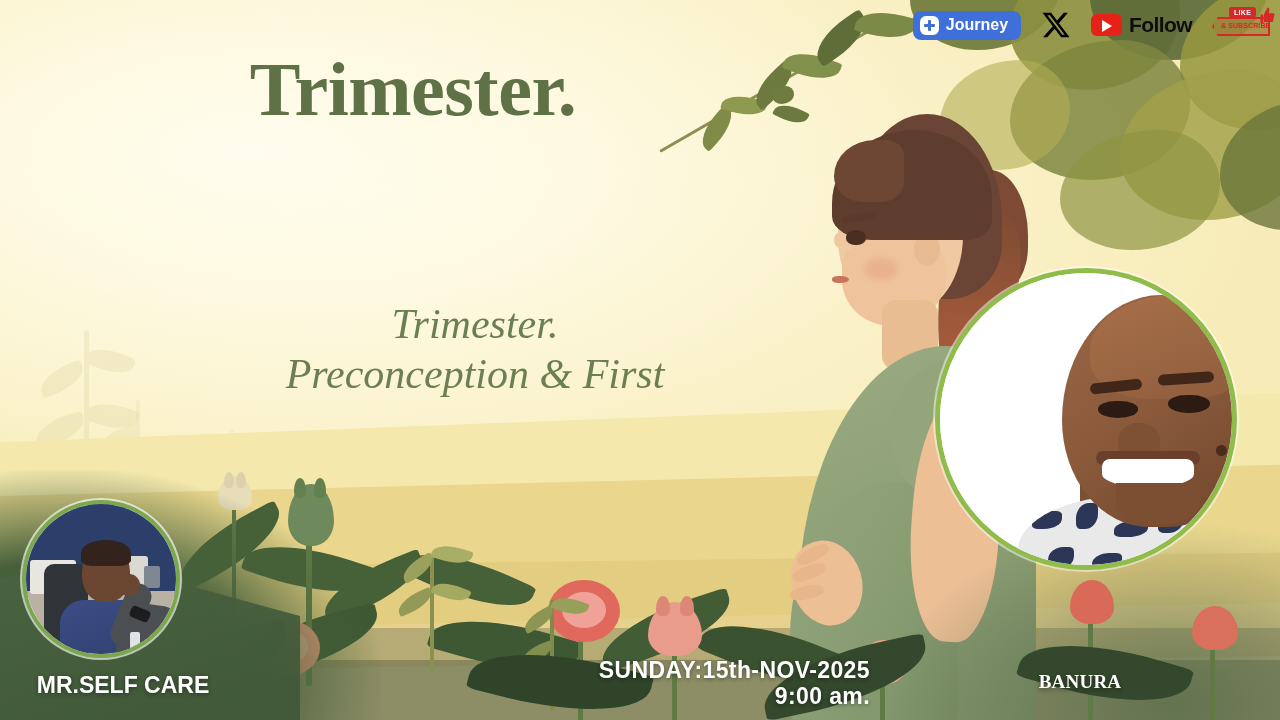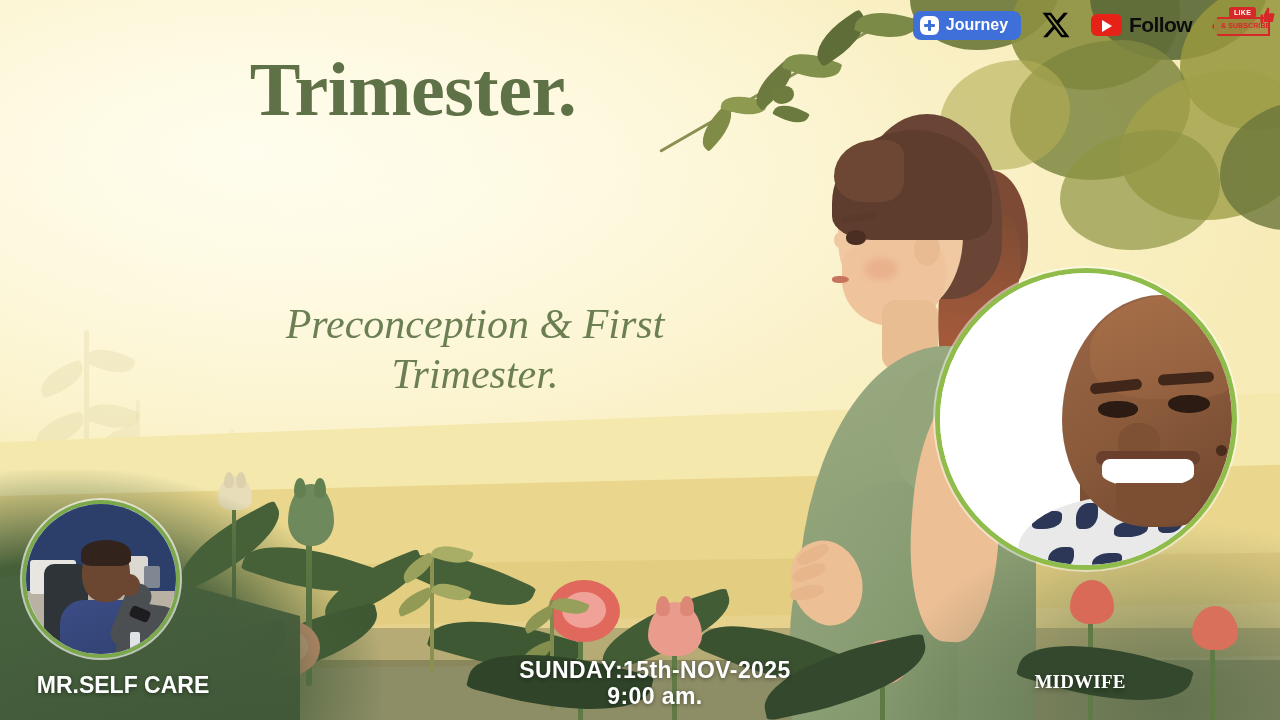--- a/index.html
+++ b/index.html
@@ -109,21 +109,21 @@
     font-size:76px;line-height:.97;color:#5f7247;letter-spacing:-.5px;
     text-align:left;
   }
   .title .l2{display:block;text-align:center;padding-left:50px;}
   .subtitle{
     position:absolute;left:150px;top:300px;width:650px;text-align:center;
     font-family:"Liberation Serif", serif;font-style:italic;font-weight:400;
     font-size:42px;line-height:1.18;color:#6b7f52;
   }
   .datetime{
-    position:absolute;left:440px;top:658px;width:430px;text-align:center;
+    position:absolute;left:440px;top:658px;width:430px;text-align:right;
     color:#fff;font-weight:700;font-size:23px;line-height:1.12;
     letter-spacing:.4px;text-shadow:0 1px 4px rgba(0,0,0,.45);
   }
   .host-label{
     position:absolute;left:0px;top:672px;width:246px;text-align:center;
     color:#fff;font-weight:700;font-size:23px;line-height:1.14;
     text-shadow:0 1px 4px rgba(0,0,0,.45);
   }
   .sp-name{
     position:absolute;left:880px;top:622px;width:400px;text-align:center;
@@ -272,22 +272,22 @@
     <div class="leaf" style="left:196px;top:2px;width:60px;height:26px;background:#7b8a46;transform:rotate(14deg);"></div>
     <div class="leaf" style="left:114px;top:96px;width:34px;height:16px;background:#6b7a3e;transform:rotate(26deg);"></div>
     <div class="blob" style="left:112px;top:76px;width:22px;height:18px;background:#6f7c3f;"></div>
   </div>
 
   <h1 class="title">
     <span class="l2">Trimester.</span>
   </h1>
 
   <div class="subtitle">
+    <div>Trimester.</div>
     <div>Preconception &amp; First</div>
-    <div>Trimester.</div>
   </div>
 
   <div class="woman">
     <div class="w-pony2"></div>
     <div class="w-pony"></div>
     <div class="w-hairback"></div>
     <div class="w-face"></div>
     <div class="w-jaw"></div>
     <div class="w-nose"></div>
     <div class="w-ear"></div>
@@ -443,21 +443,21 @@
     <div class="sp-chin"></div>
     <div class="sp-mole"></div>
   </div>
 
   <div class="datetime">
     <div>SUNDAY:15th-NOV-2025</div>
     <div>9:00 am.</div>
   </div>
 
   <div class="sp-role">
-    <div>MIDWIFE</div>
+    <div>BANURA</div>
   </div>
 
   <div class="social">
 
     <div class="follow-btn">
       <span class="follow-plus"></span>
       <span>Journey</span>
     </div>
 
     <svg class="x-logo" viewBox="0 0 24 24">

